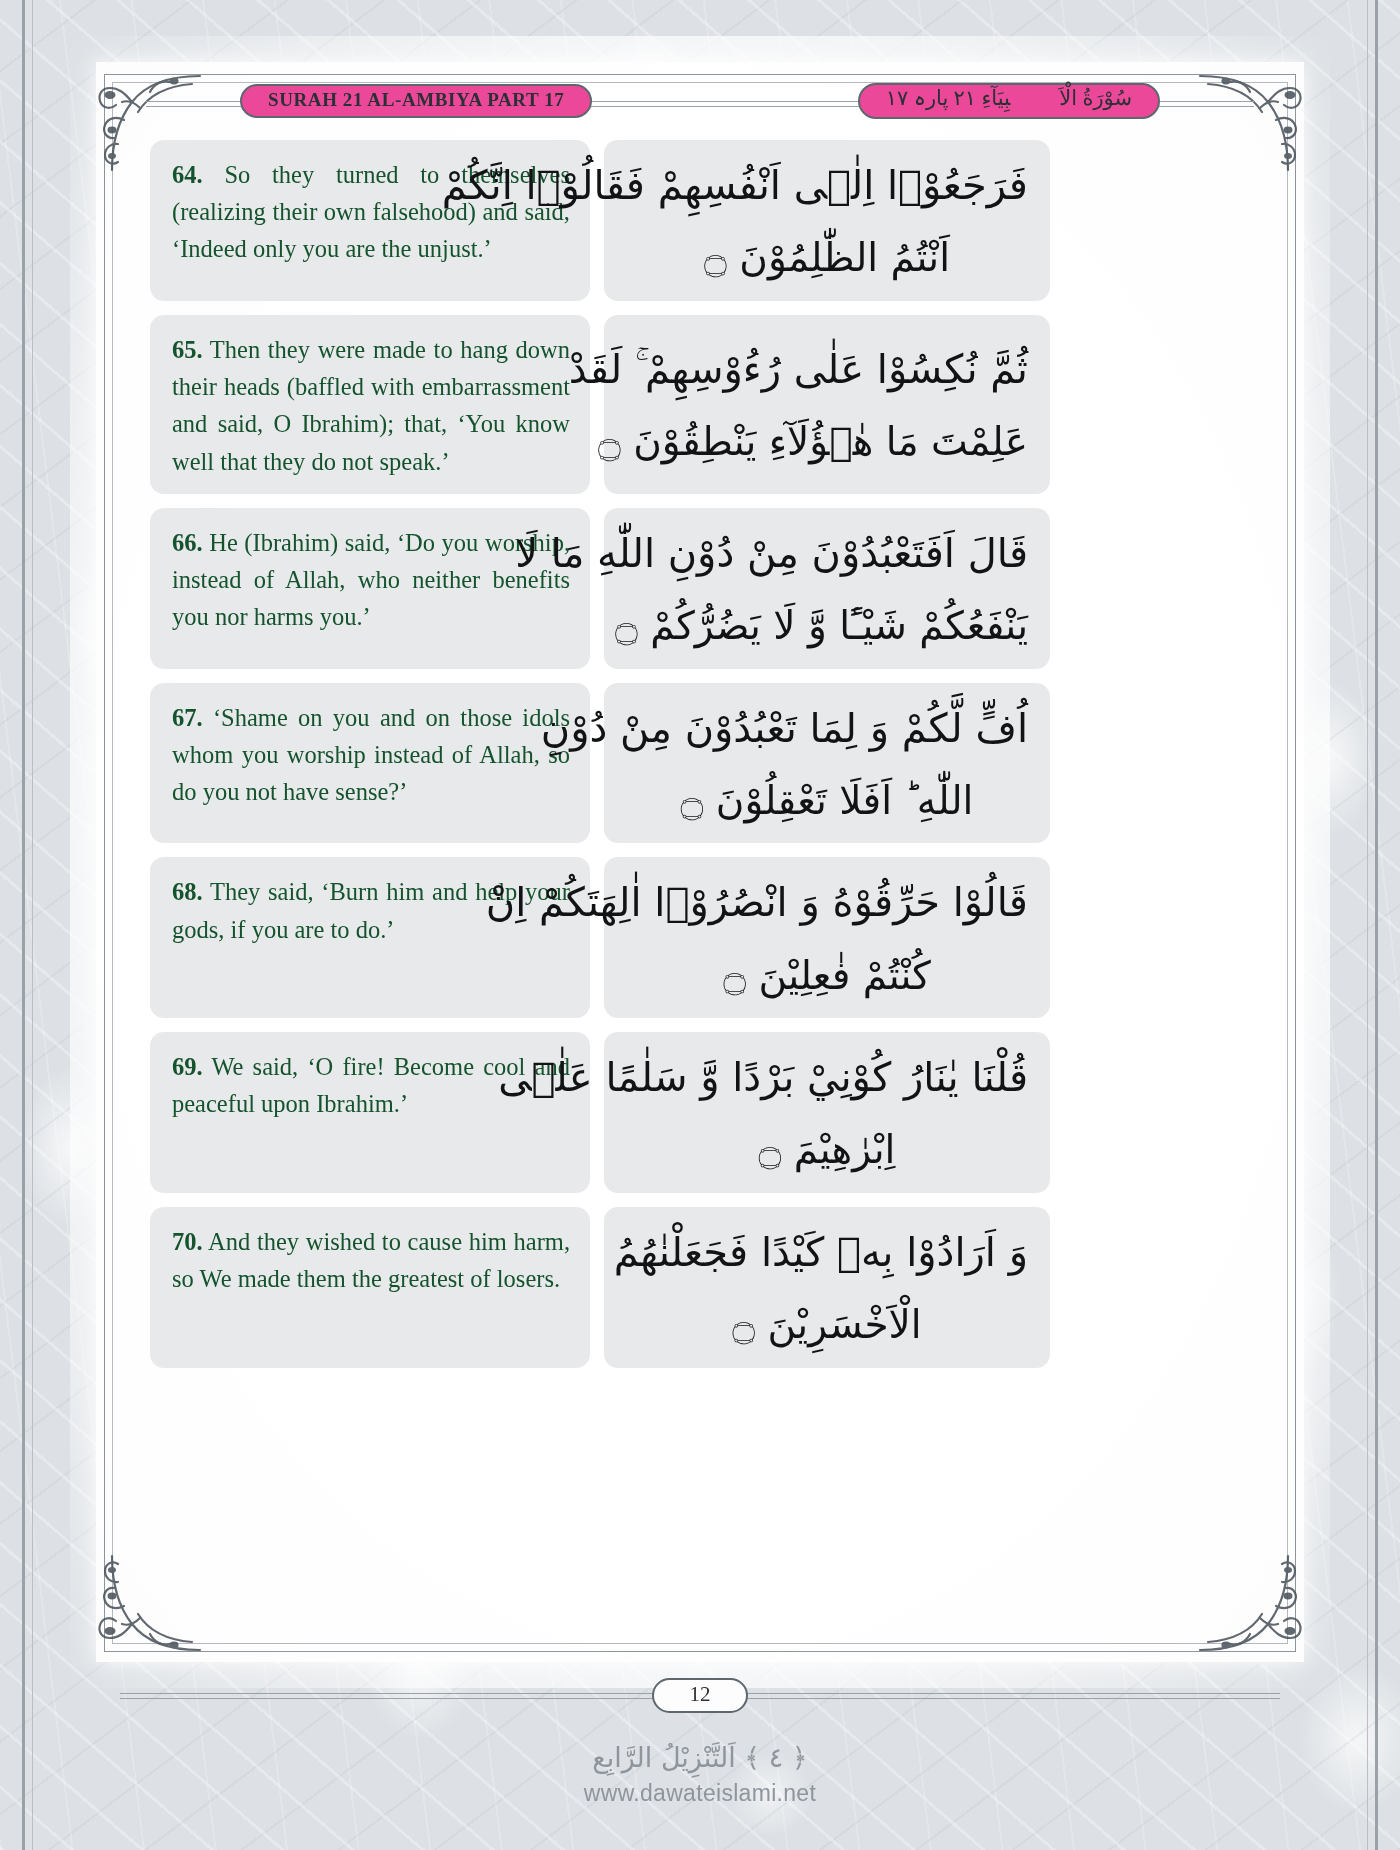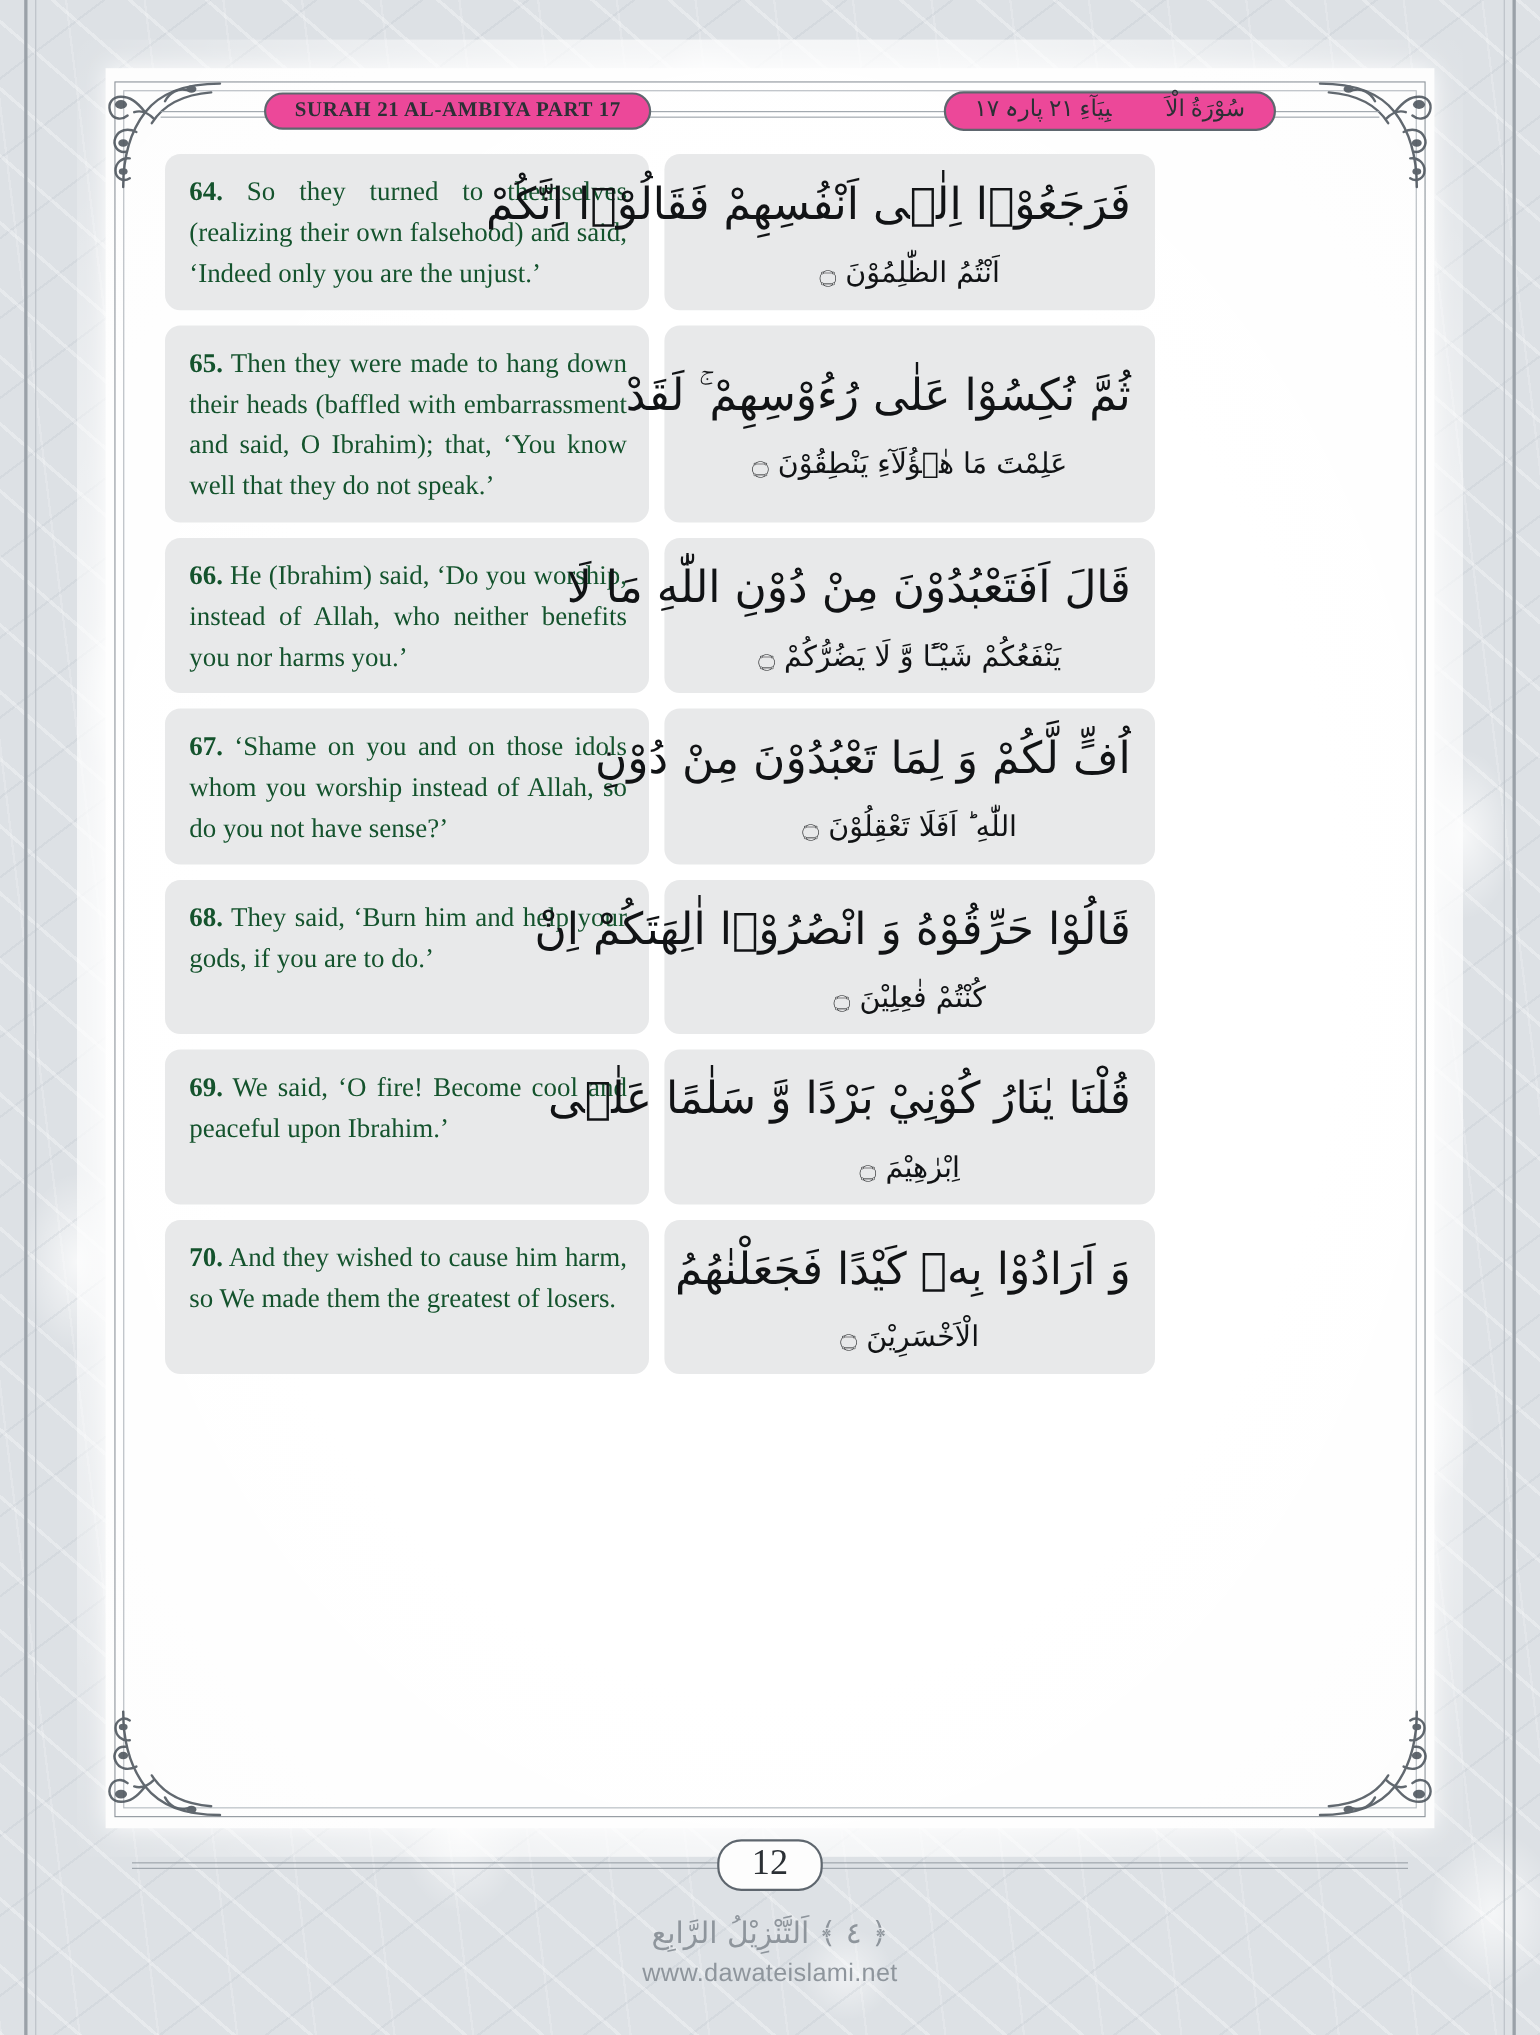--- a/index.html
+++ b/index.html
@@ -189,21 +189,21 @@
     font-size: 40px;
     line-height: 1.58;
     color: #111315;
     font-family: "DejaVu Sans", "Liberation Sans", sans-serif;
     display: flex;
     flex-direction: column;
     justify-content: center;
     gap: 10px;
   }
   .ar-line { white-space: nowrap; }
-  .ar-line.l2 { font-size: 26px; }
+  .ar-line.l2 { font-size: 39px; }
 
   
   .page-num-wrap {
     position: absolute;
     left: 0;
     right: 0;
     top: 1672px;
     height: 46px;
     display: flex;
     align-items: center;
@@ -220,21 +220,21 @@
   }
   .page-num {
     position: relative;
     z-index: 2;
     background: #fdfdfd;
     border: 2px solid #5e666e;
     border-radius: 22px;
     min-width: 56px;
     text-align: center;
     padding: 2px 18px 4px;
-    font-size: 33px;
+    font-size: 21px;
     color: #2b3035;
   }
 
   
   .colophon {
     position: absolute;
     left: 0;
     right: 0;
     top: 1742px;
     text-align: center;

